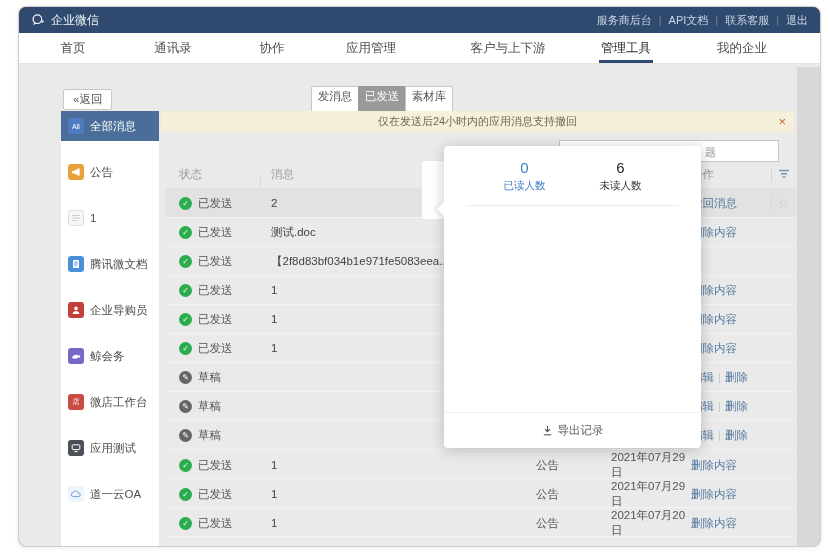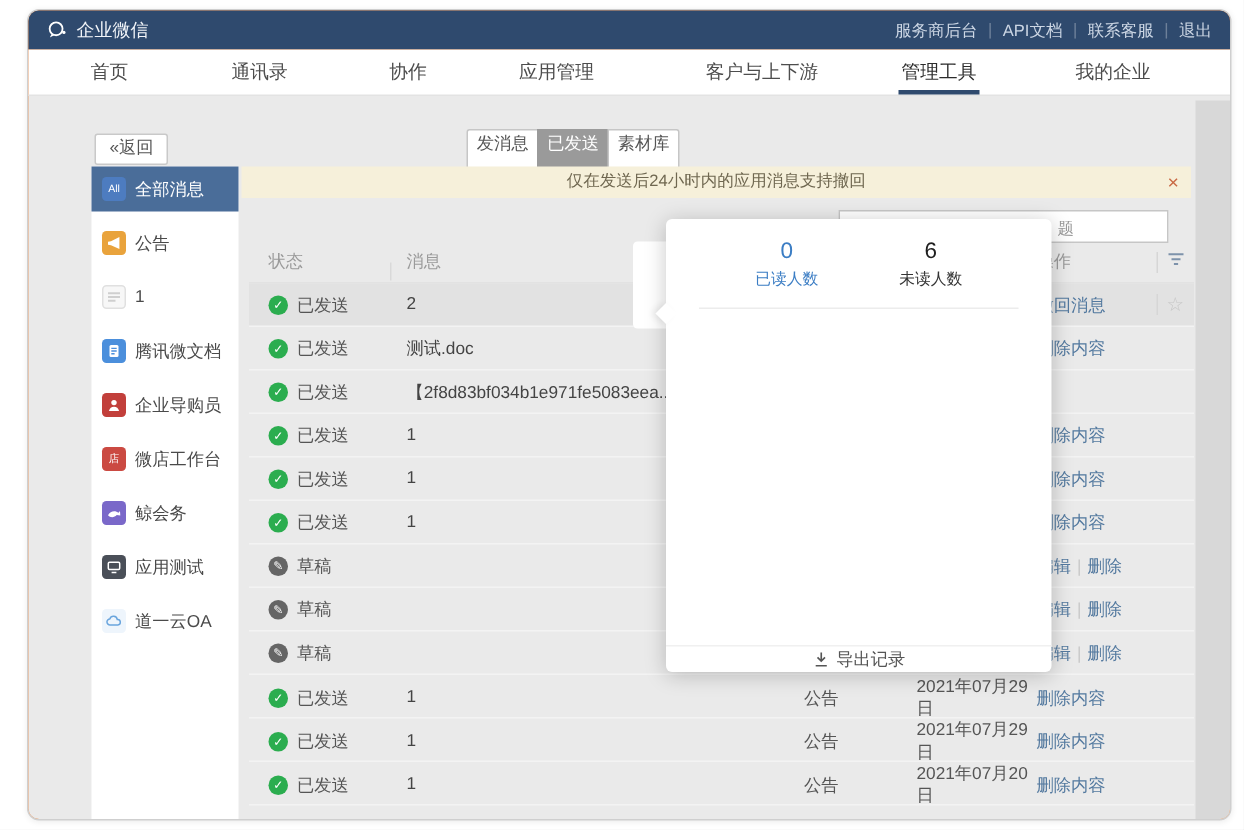--- a/index.html
+++ b/index.html
@@ -34,21 +34,21 @@
     background:#fff;border:1px solid #c6c6c6;margin-left:-1px;cursor:pointer;}
   .tab:first-child{margin-left:0;border-radius:2px 0 0 2px;}
   .tab:last-child{border-radius:0 2px 2px 0;}
   .tab.active{background:#9a9a9a;border-color:#9a9a9a;color:#fff;line-height:21px;border-width:0;}
   .notice{position:absolute;left:142px;top:47px;width:633px;height:21px;background:#f6f0da;
     font-size:11px;color:#6f6750;line-height:21px;text-align:center;}
   .notice-close{position:absolute;right:8px;top:0;color:#c96a45;font-size:13px;cursor:pointer;line-height:21px;}
   
   .sidebar{position:absolute;left:42px;top:47px;bottom:0;width:98px;background:#fff;}
   .sb-item{height:30px;display:flex;align-items:center;gap:6px;padding-left:7px;
-    font-size:11.5px;color:#4a4a4a;cursor:pointer;margin-bottom:6px;}
+    font-size:11.5px;color:#4a4a4a;cursor:pointer;margin-bottom:16px;}
   .sb-item.active{background:#4a6d99;color:#fff;}
   .sb-icon{width:16px;height:16px;border-radius:3px;flex:0 0 16px;display:flex;
     align-items:center;justify-content:center;color:#fff;font-size:7px;overflow:hidden;}
   
   .searchbox{position:absolute;left:540px;top:76px;width:220px;height:22px;background:#fff;
     border:1px solid #c6c6c6;z-index:1;font-size:11px;color:#999;}
   .searchbox span{position:absolute;left:145px;top:4px;}
   
   .table{position:absolute;left:147px;top:97px;width:630px;z-index:2;}
   .thead,.trow{display:grid;grid-template-columns:105px 160px 105px 75px 80px 80px 25px;
@@ -81,21 +81,21 @@
   .popup .arrow{position:absolute;left:-5px;top:58px;width:10px;height:10px;background:#fff;
     transform:rotate(45deg);box-shadow:-2px 2px 4px rgba(0,0,0,.08);}
   .stats{display:flex;justify-content:center;gap:40px;padding-top:13px;}
   .stat{text-align:center;min-width:56px;}
   .stat .num{font-size:15px;}
   .stat .cap{font-size:10.5px;margin-top:3px;}
   .stat.read .num,.stat.read .cap{color:#3b7dc4;}
   .stat.unread .num{color:#1f1f1f;}
   .stat.unread .cap{color:#333;}
   .pdivider{margin:12px 22px 0;border-top:1px solid #ececec;}
-  .pfooter{position:absolute;left:0;right:0;bottom:0;height:18px;border-top:1px solid #f0f0f0;
+  .pfooter{position:absolute;left:0;right:0;bottom:0;height:36px;border-top:1px solid #f0f0f0;
     display:flex;align-items:center;justify-content:center;gap:5px;font-size:11.5px;color:#555;cursor:pointer;}
 </style>
 </head>
 <body>
 
 <div class="panel">
 
   <div class="topbar">
     <div class="brand">
       <svg width="14" height="14" viewBox="0 0 14 14">
@@ -175,30 +175,30 @@
       <div class="sb-item">
         <span class="sb-icon" style="background: rgb(194, 63, 59);">
           <svg width="10" height="10" viewBox="0 0 10 10">
               <circle cx="5" cy="3.4" r="1.8" fill="#fff"></circle>
               <path d="M1.6 9c.4-2 1.8-2.9 3.4-2.9S8 7 8.4 9z" fill="#fff"></path>
             </svg>
         </span>
         <span>企业导购员</span>
       </div>
       <div class="sb-item">
+        <span class="sb-icon" style="background: rgb(122, 104, 201);">
+          <svg width="10" height="10" viewBox="0 0 10 10">
+              <path d="M1 6.5c1.5-3 5-3.4 7-1.6L9 3.6l.2 3-2.4-.2C5 8.5 2.2 8 1 6.5z" fill="#fff"></path>
+            </svg>
+        </span>
+        <span>鲸会务</span>
+      </div>
+      <div class="sb-item">
         <span class="sb-icon" style="background: rgb(203, 74, 66);">店</span>
         <span>微店工作台</span>
-      </div>
-      <div class="sb-item">
-        <span class="sb-icon" style="background: rgb(122, 104, 201);">
-          <svg width="10" height="10" viewBox="0 0 10 10">
-              <path d="M1 6.5c1.5-3 5-3.4 7-1.6L9 3.6l.2 3-2.4-.2C5 8.5 2.2 8 1 6.5z" fill="#fff"></path>
-            </svg>
-        </span>
-        <span>鲸会务</span>
       </div>
       <div class="sb-item">
         <span class="sb-icon" style="background: rgb(74, 79, 88);">
           <svg width="10" height="10" viewBox="0 0 10 10">
               <rect x="1.2" y="1.8" width="7.6" height="4.8" rx=".8" fill="none" stroke="#fff" stroke-width="1"></rect>
               <path d="M3.4 8.6h3.2" stroke="#fff" stroke-width="1"></path>
             </svg>
         </span>
         <span>应用测试</span>
       </div>

